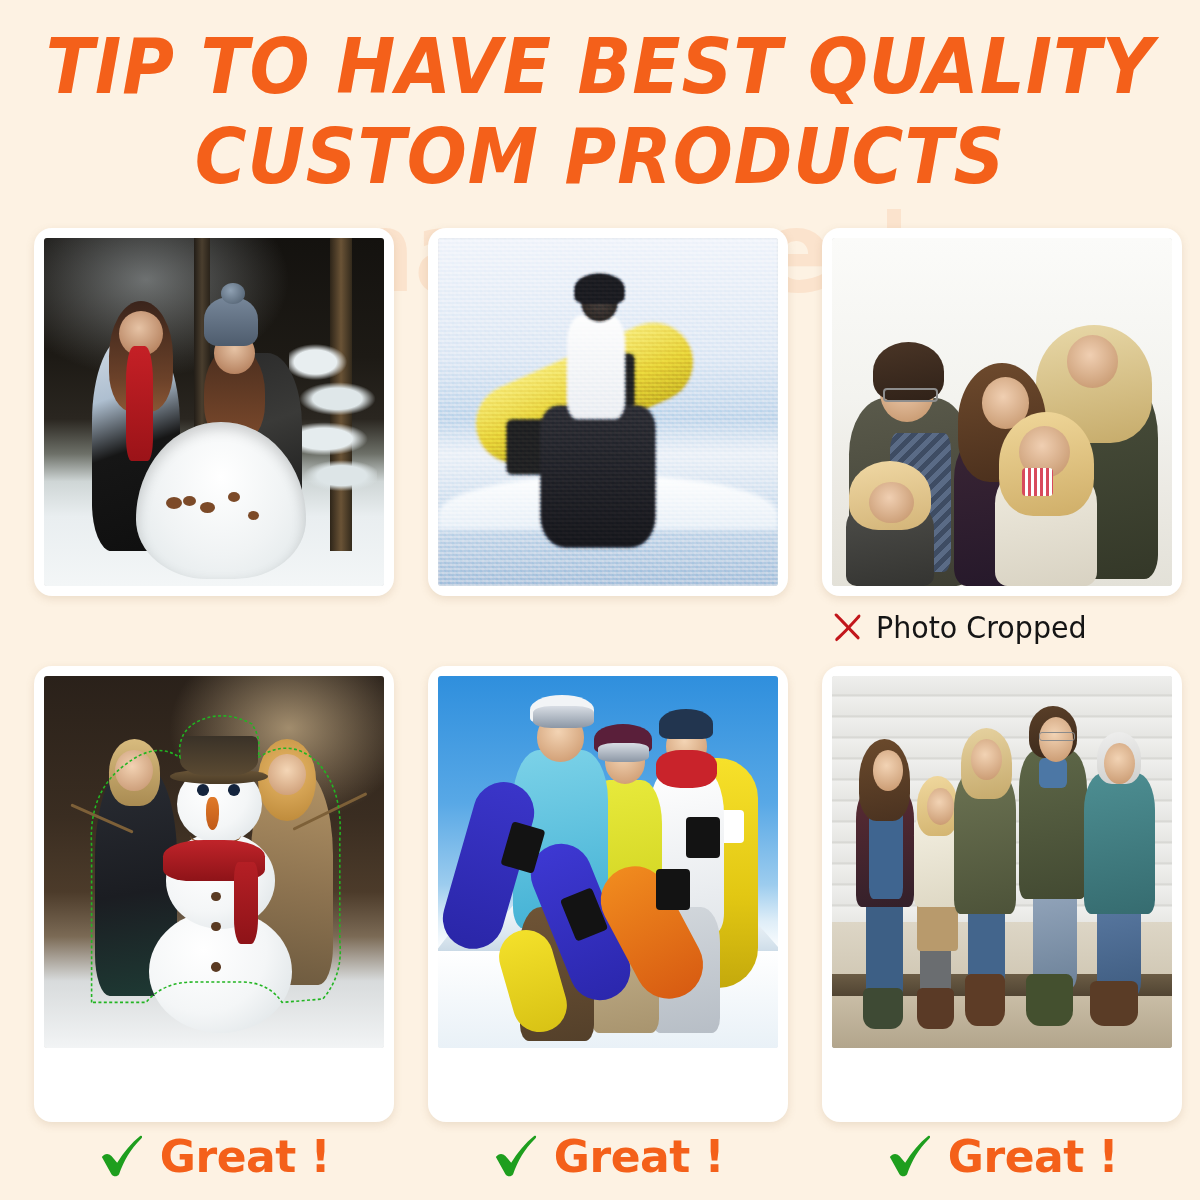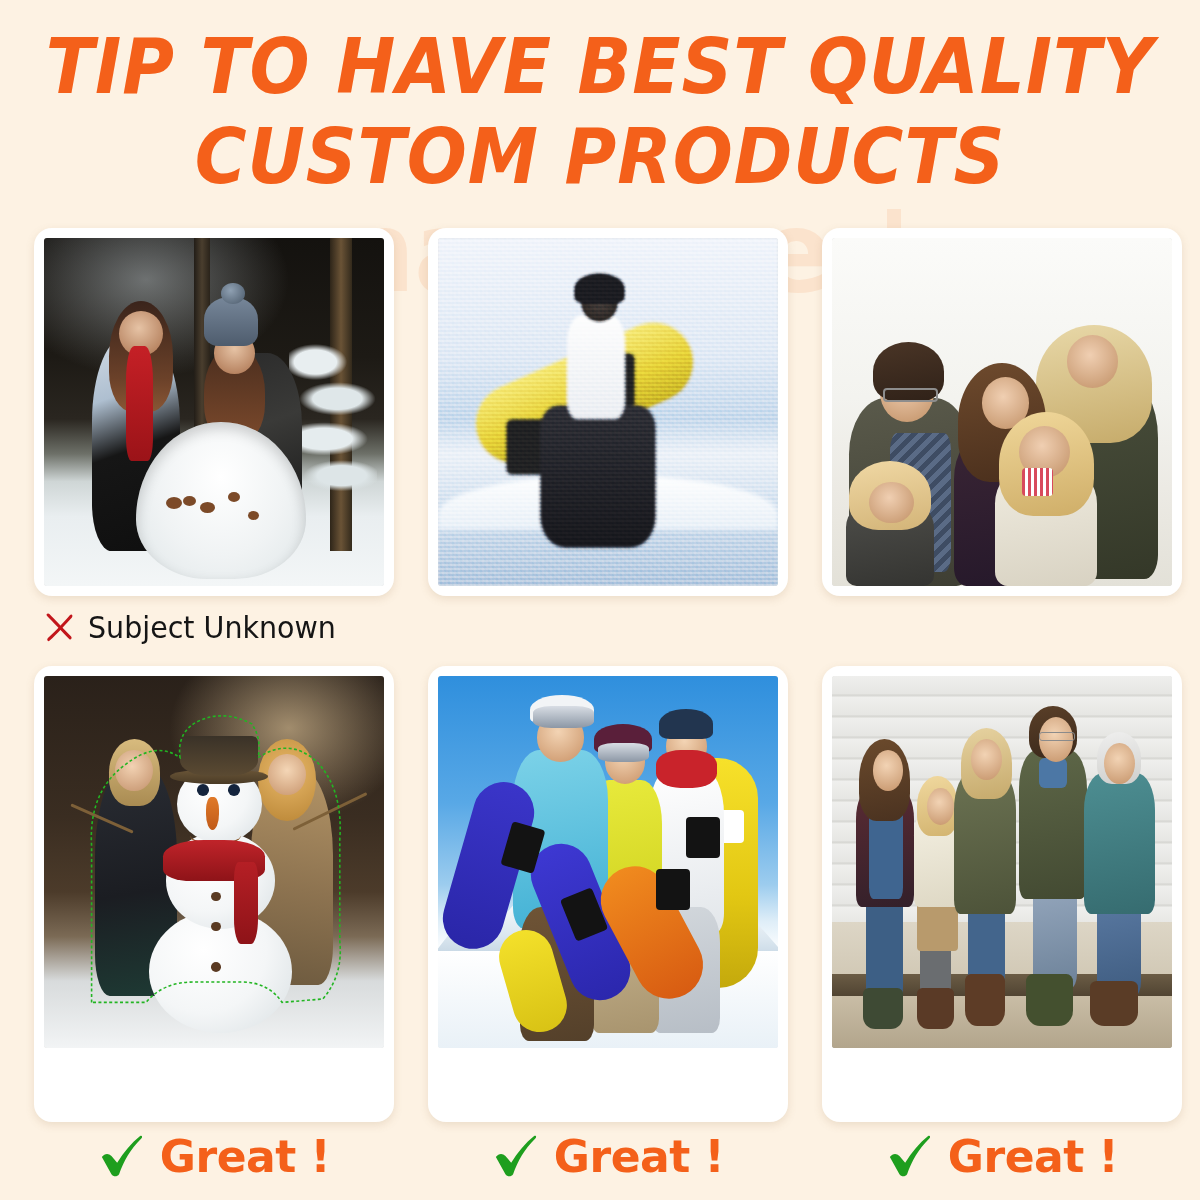--- a/index.html
+++ b/index.html
@@ -445,27 +445,20 @@
             <div class="p1-pom p1-person"></div>
             <div class="p1-snowmound"></div>
             <div class="p1-spot" style="left:36%;bottom:22%;width:16px;height:12px;"></div>
             <div class="p1-spot" style="left:41%;bottom:23%;width:13px;height:10px;"></div>
             <div class="p1-spot" style="left:46%;bottom:21%;width:15px;height:11px;"></div>
             <div class="p1-spot" style="left:54%;bottom:24%;width:12px;height:10px;"></div>
             <div class="p1-spot" style="left:60%;bottom:19%;width:11px;height:9px;"></div>
           </div>
         </div>
       </div>
-      <div class="bad-label">
-        <svg class="x-icon" viewBox="0 0 40 40">
-          <path d="M6 7 C12 13 24 26 32 34 C34 36 36 33 34 31 C26 23 14 10 9 5 C7 3 4 5 6 7 Z" fill="#C2161B"></path>
-          <path d="M33 6 C27 13 15 26 7 33 C5 35 7 38 9 36 C17 29 29 15 35 9 C37 7 35 4 33 6 Z" fill="#C2161B"></path>
-        </svg>
-        <span class="txt">Subject Unknown</span>
-      </div>
     </div>
 
     <div class="cell">
       <div class="card card-bad">
         <div class="photo">
           <div class="scene">
             <div class="p2-bg"></div>
             <div class="p2-snowbank"></div>
             <div class="p2-board"></div>
             <div class="p2-binding" style="left:20%;top:52%;"></div>
@@ -503,20 +496,27 @@
             <div class="p3-fig p3-coat" style="left:48%;top:66%;width:30%;height:34%;background:linear-gradient(170deg,#f0ece0,#d8d2c2);"></div>
             <div class="p3-fig p3-hair" style="left:49%;top:50%;width:28%;height:30%;background:linear-gradient(170deg,#f0d79a,#cfae68);"></div>
             <div class="p3-fig p3-head" style="left:55%;top:54%;width:15%;height:15%;"></div>
             <div class="p3-fig" style="left:56%;top:66%;width:9%;height:8%;background:repeating-linear-gradient(90deg,#d84a5c 0 3px,#ffffff 3px 6px);border-radius:4px;"></div>
 
             <div class="p3-fig p3-coat" style="left:4%;top:76%;width:26%;height:24%;background:linear-gradient(170deg,#4e4e4a,#343431);"></div>
             <div class="p3-fig p3-hair" style="left:5%;top:64%;width:24%;height:20%;background:linear-gradient(170deg,#f0d8a4,#d3b478);"></div>
             <div class="p3-fig p3-head" style="left:11%;top:70%;width:13%;height:12%;"></div>
           </div>
         </div>
+      </div>
+      <div class="bad-label">
+        <svg class="x-icon" viewBox="0 0 40 40">
+          <path d="M6 7 C12 13 24 26 32 34 C34 36 36 33 34 31 C26 23 14 10 9 5 C7 3 4 5 6 7 Z" fill="#C2161B"></path>
+          <path d="M33 6 C27 13 15 26 7 33 C5 35 7 38 9 36 C17 29 29 15 35 9 C37 7 35 4 33 6 Z" fill="#C2161B"></path>
+        </svg>
+        <span class="txt">Photo Cropped</span>
       </div>
     </div>
   </div>
 
   <div class="row row-good">
 
     <div class="cell">
       <div class="card card-good">
         <div class="photo">
           <div class="scene">

